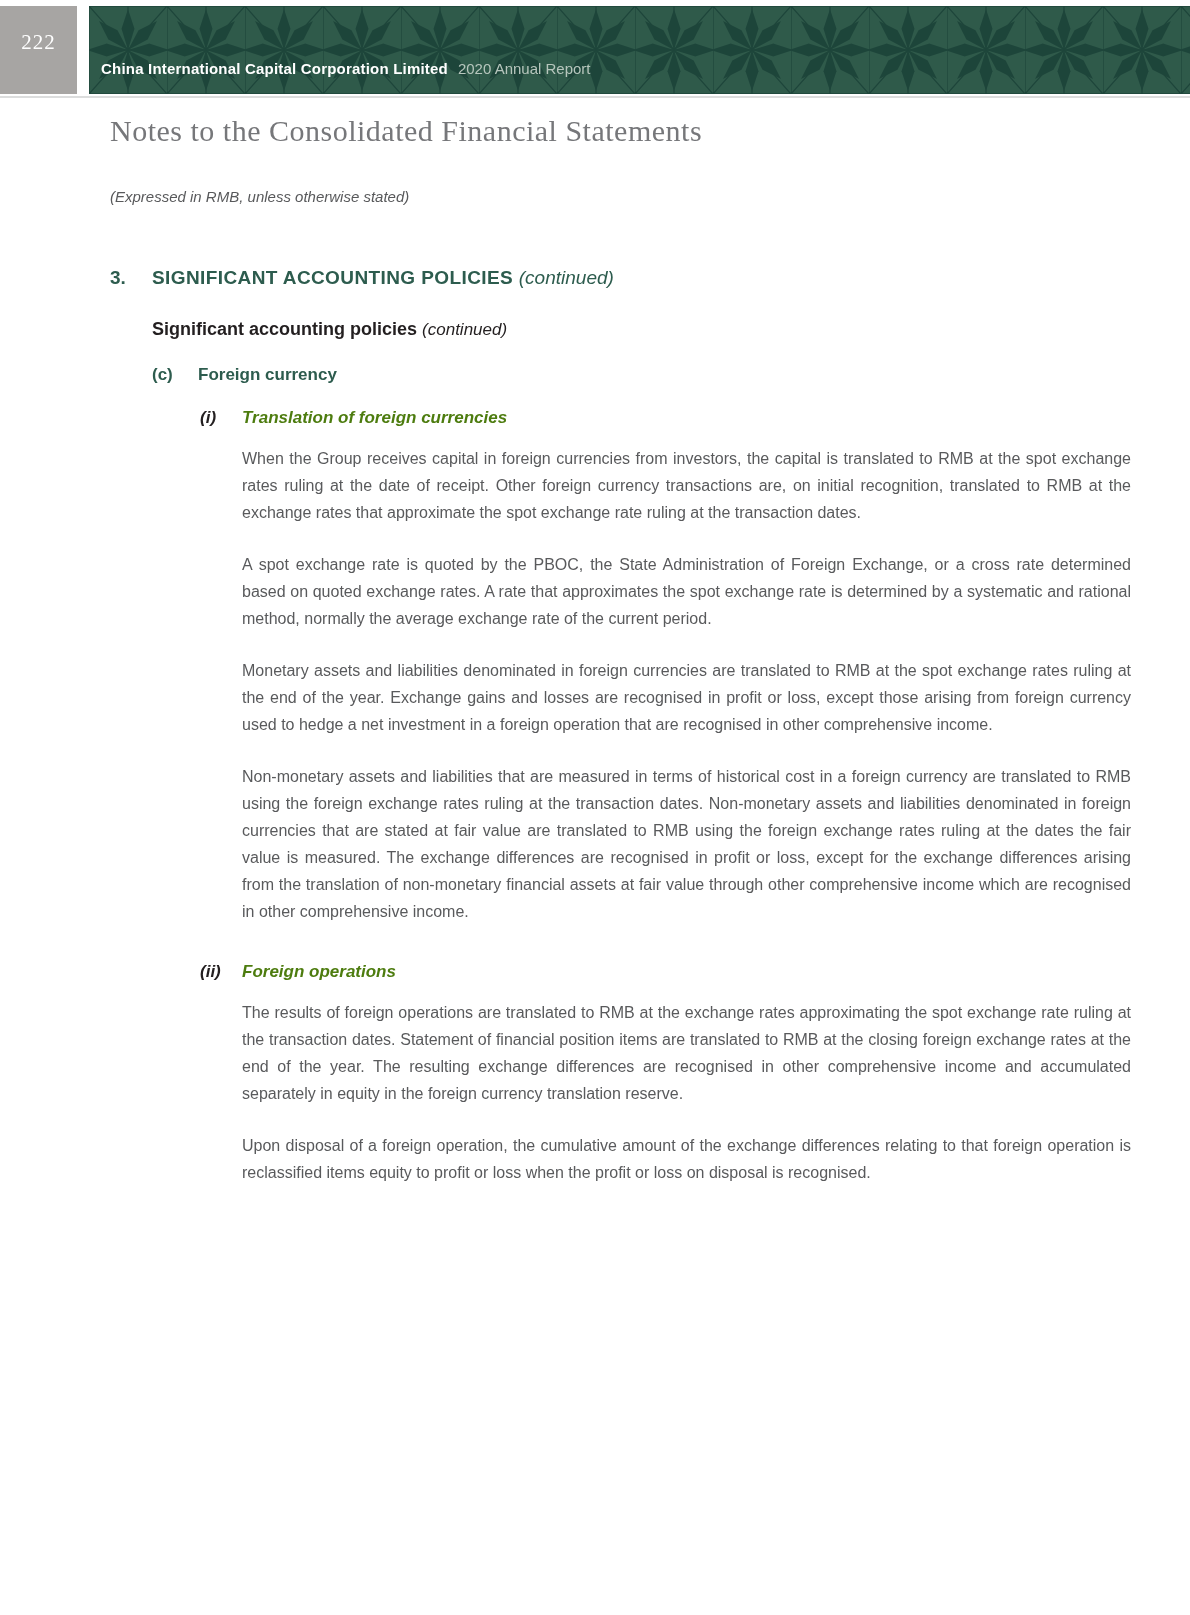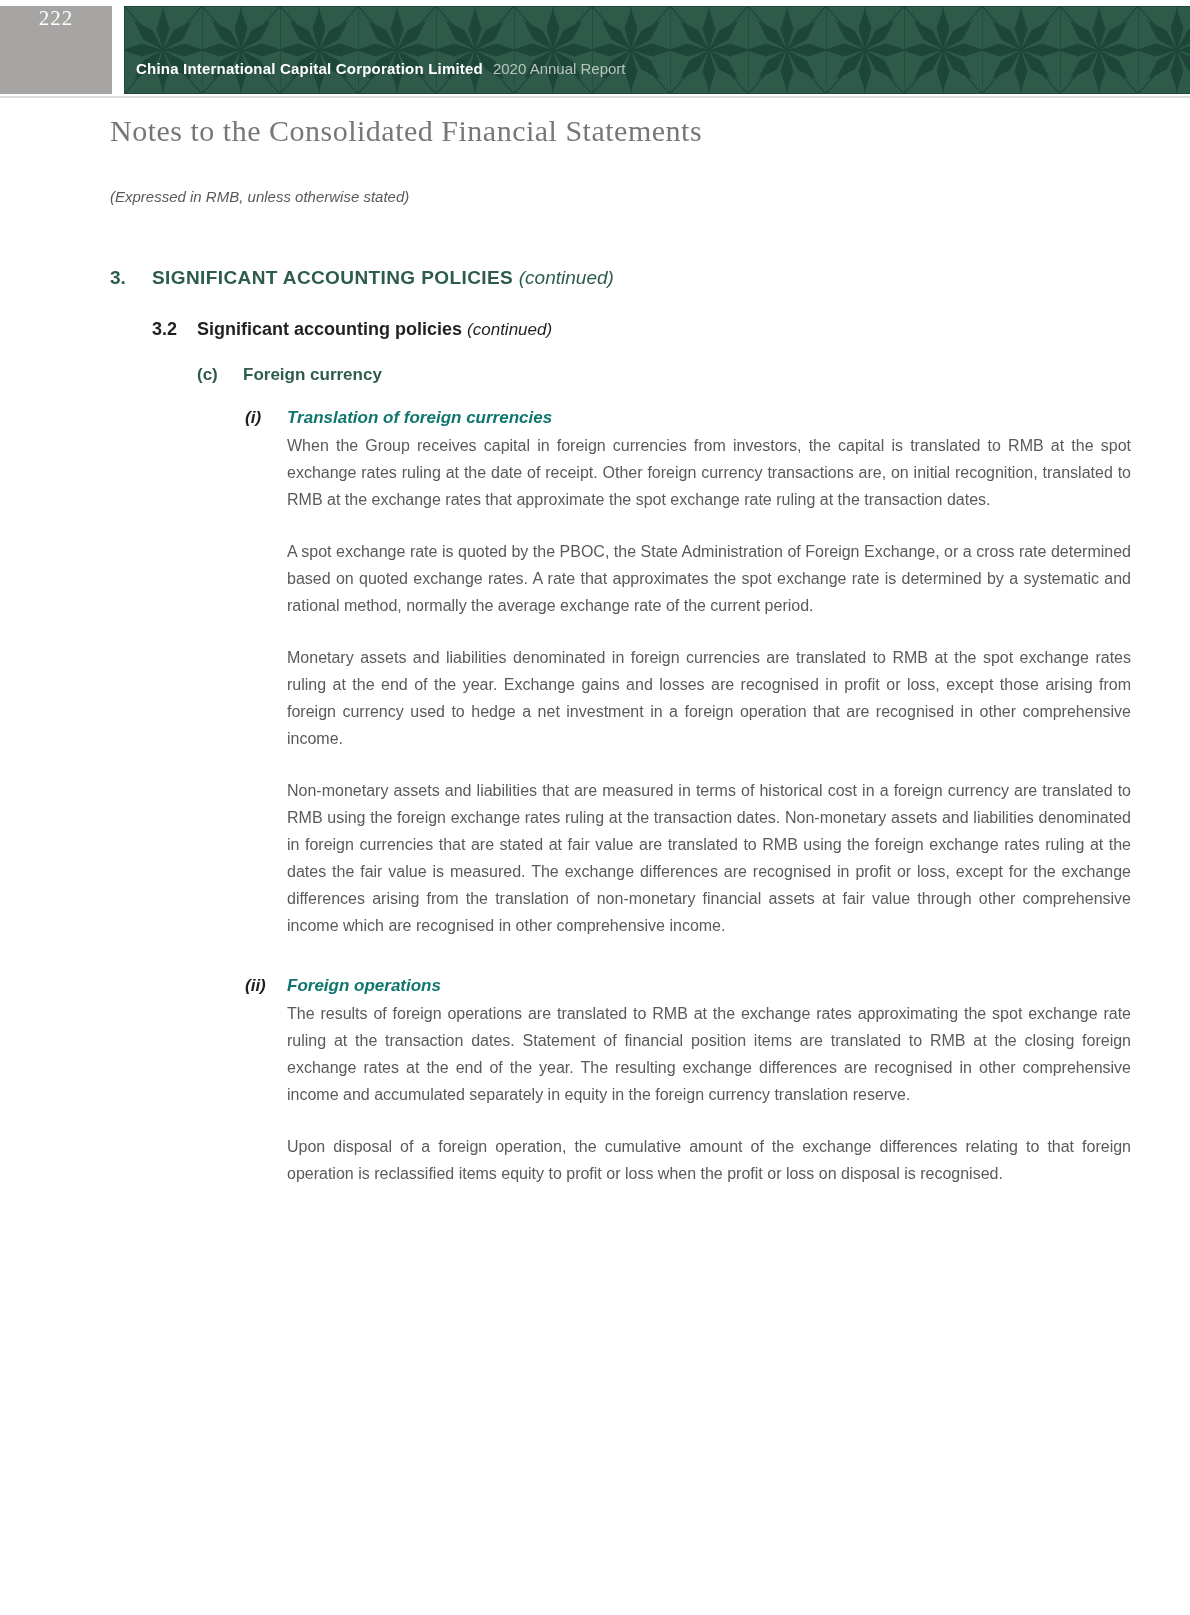--- a/index.html
+++ b/index.html
@@ -8,22 +8,22 @@
     width: 1190px; height: 1615px;
     background: #ffffff;
     font-family: "Liberation Sans", sans-serif;
     color: #595a5c;
     position: relative;
   }
 
   
   .header { display: flex; margin-top: 6px; height: 88px; }
   .pagebox {
-    width: 112px; background: #a7a5a3;
-    display: flex; align-items: flex-start; justify-content: center;
+    width: 77px; background: #a7a5a3;
+    display: flex; align-items: center; justify-content: center;
     padding-bottom: 16px; flex: none;
   }
   .pagebox .num {
     font-family: "Liberation Serif", serif;
     color: #ffffff; font-size: 21px; letter-spacing: 1px;
   }
   .band {
     margin-left: 12px; flex: 1; position: relative;
     background: #0f766e; overflow: hidden;
   }
@@ -77,28 +77,28 @@
   .c-title { font-weight: bold; font-size: 17px; color: #2d5c4e; }
 
   
   .i-block { margin-top: 23px; display: flex; }
   .i-block.second { margin-top: 37px; }
   .i-label {
     width: 44px; flex: none; padding-left: 2px;
     font-weight: bold; font-style: italic; font-size: 17px; color: #231f20;
   }
   .i-body { flex: 1; min-width: 0; }
-  .i-title { font-weight: bold; font-style: italic; font-size: 17px; color: #0f766e; }
+  .i-title { font-weight: bold; font-style: italic; font-size: 17px; color: #4d7c0f; }
 
   p.body {
     margin: 25px 0 0;
     font-size: 16px; line-height: 27px; color: #595a5c;
     text-align: justify;
   }
-  .i-title + p.body { margin-top: 4px; }
+  .i-title + p.body { margin-top: 17px; }
 </style>
 </head>
 <body>
 
 <header class="header">
   <div class="pagebox">
     <span class="num">222</span>
   </div>
   <div class="band">
     <svg class="pat" width="100%" height="88" aria-hidden="true">
@@ -137,21 +137,20 @@
   <div class="note">(Expressed in RMB, unless otherwise stated)</div>
 
   <section class="sec3">
     <div class="sec3-num">3.</div>
     <div class="sec3-body">
       <div class="sec3-title">
         <span><span>SIGNIFICANT ACCOUNTING POLICIES</span> <span class="cont">(continued)</span></span>
       </div>
 
       <div class="sub32">
-        <div class="sub32-num">3.2</div>
         <div class="sub32-body">
           <div class="sub32-title"><span>Significant accounting policies</span> <span class="cont">(continued)</span></div>
 
           <div class="c-block">
             <div class="c-label">(c)</div>
             <div class="c-body">
               <div class="c-title">Foreign currency</div>
 
               <div class="i-block">
                 <div class="i-label">(i)</div>

